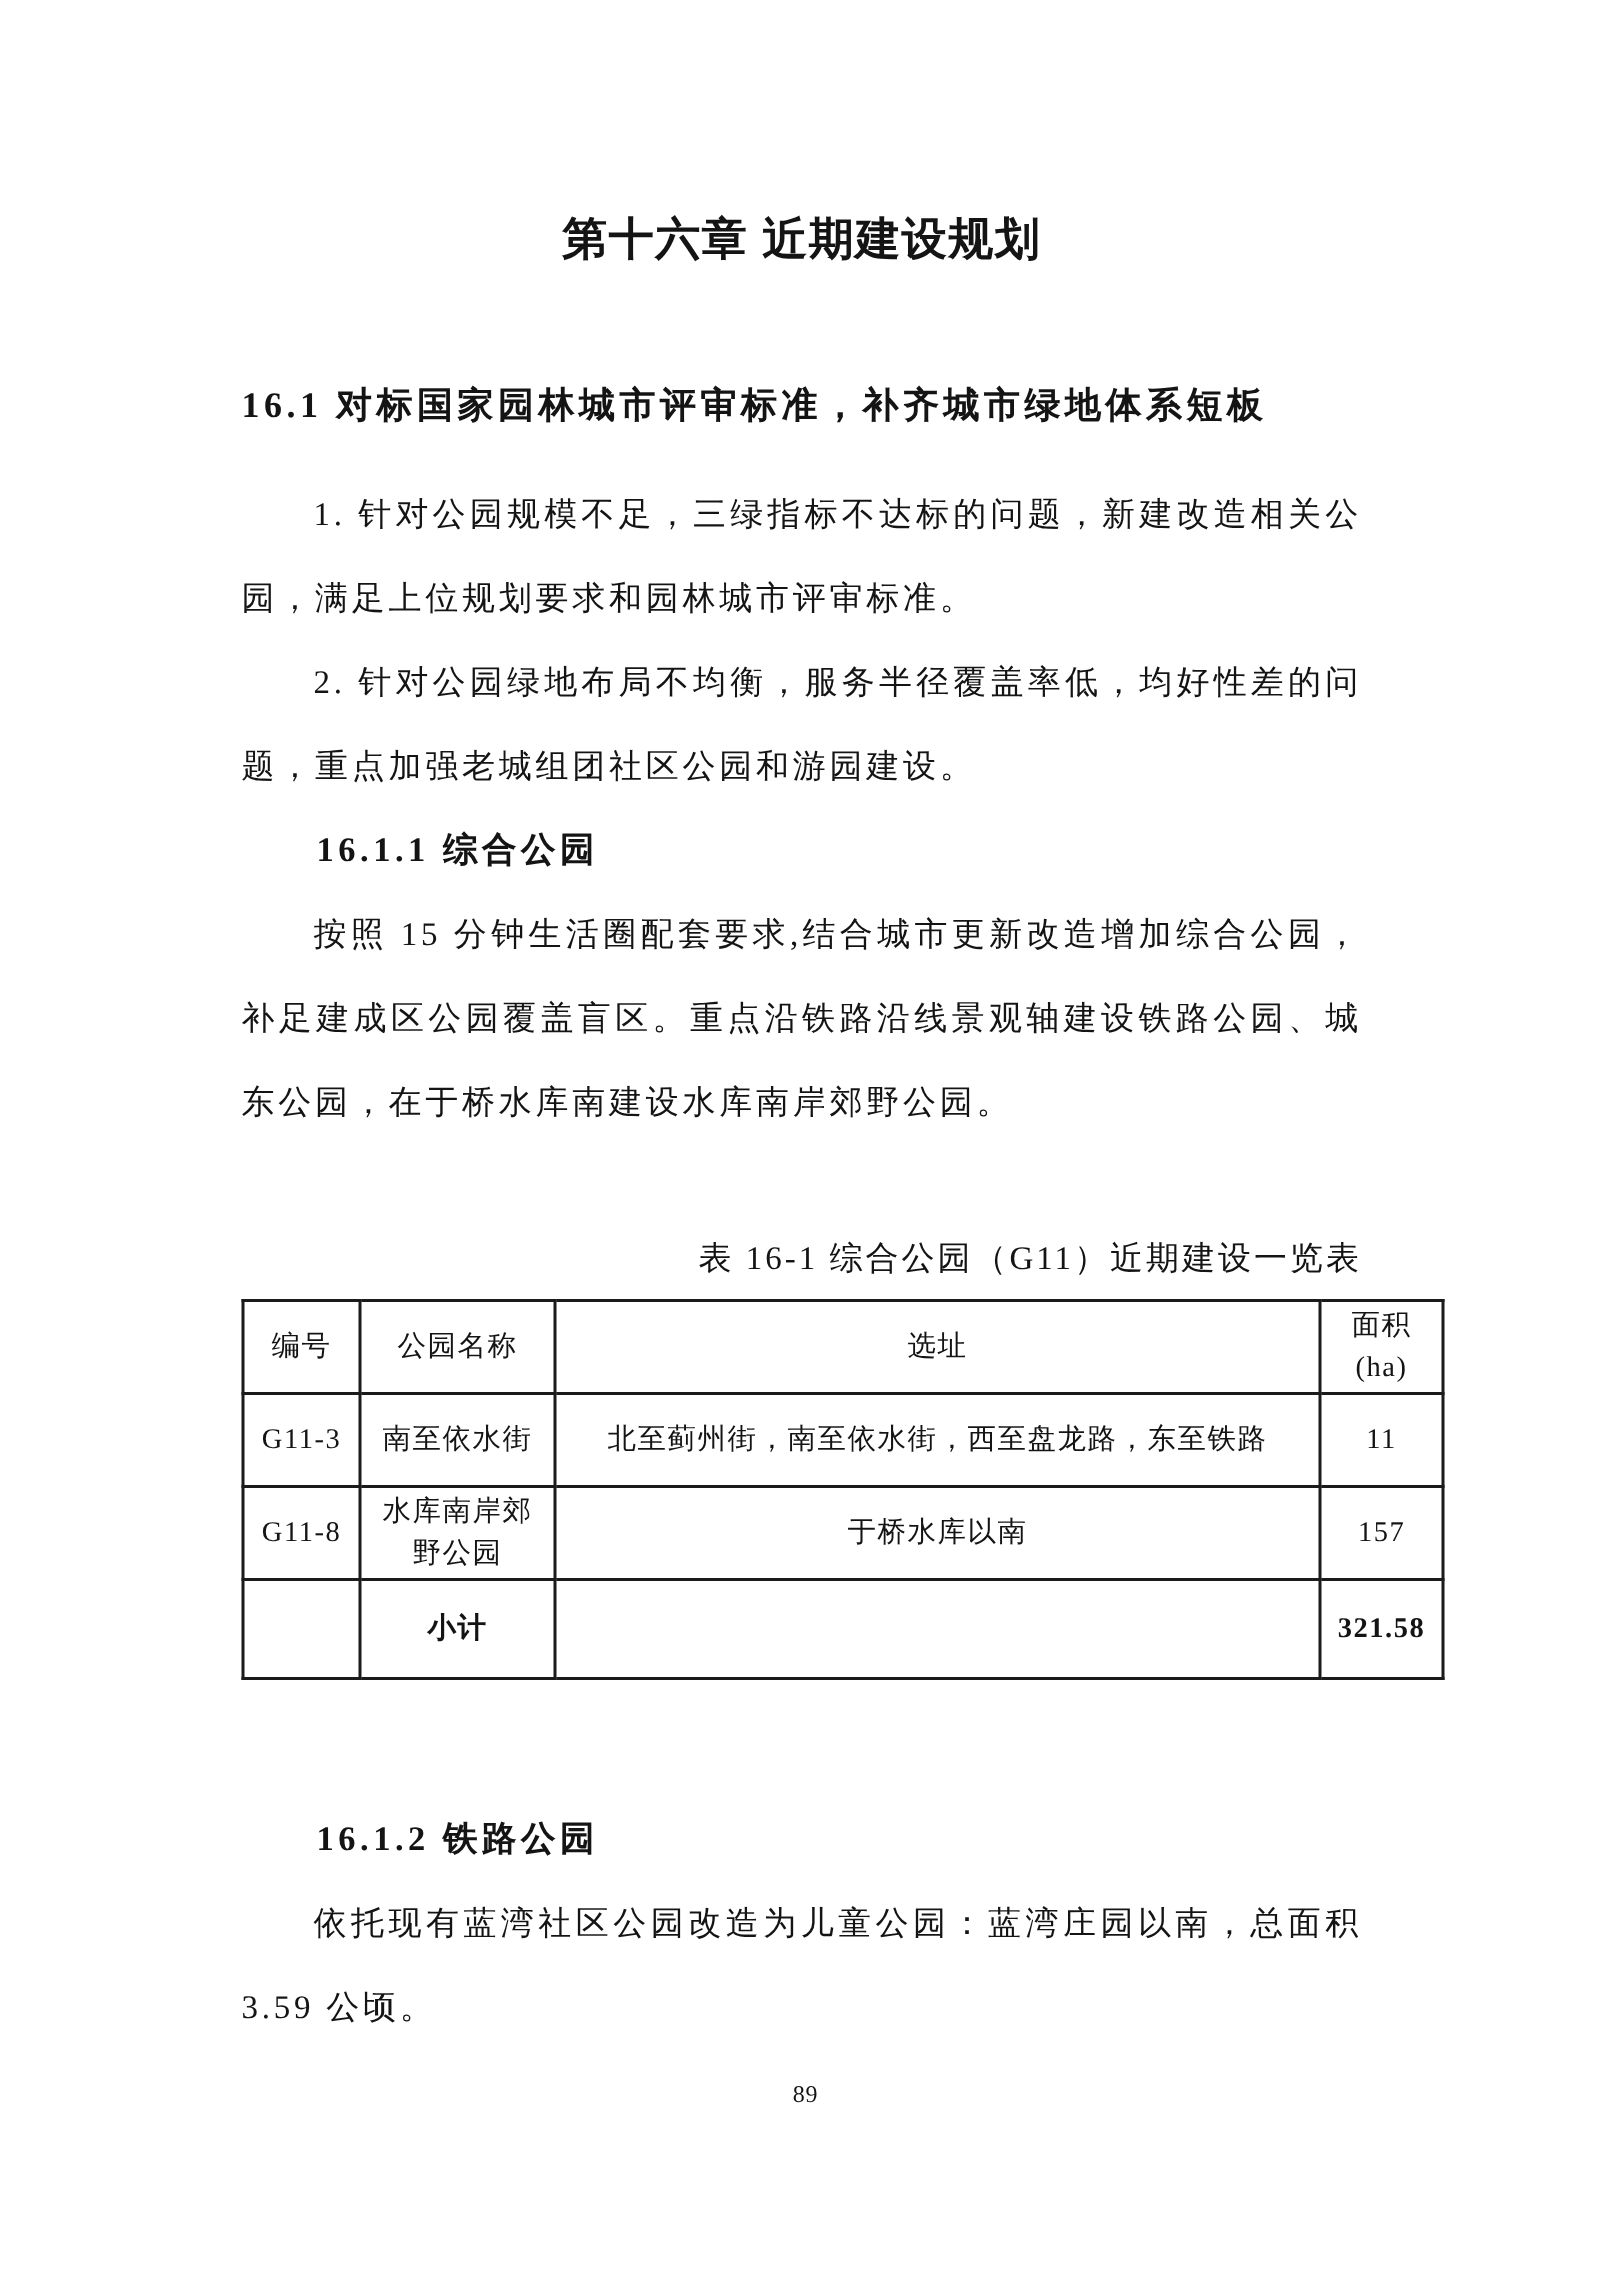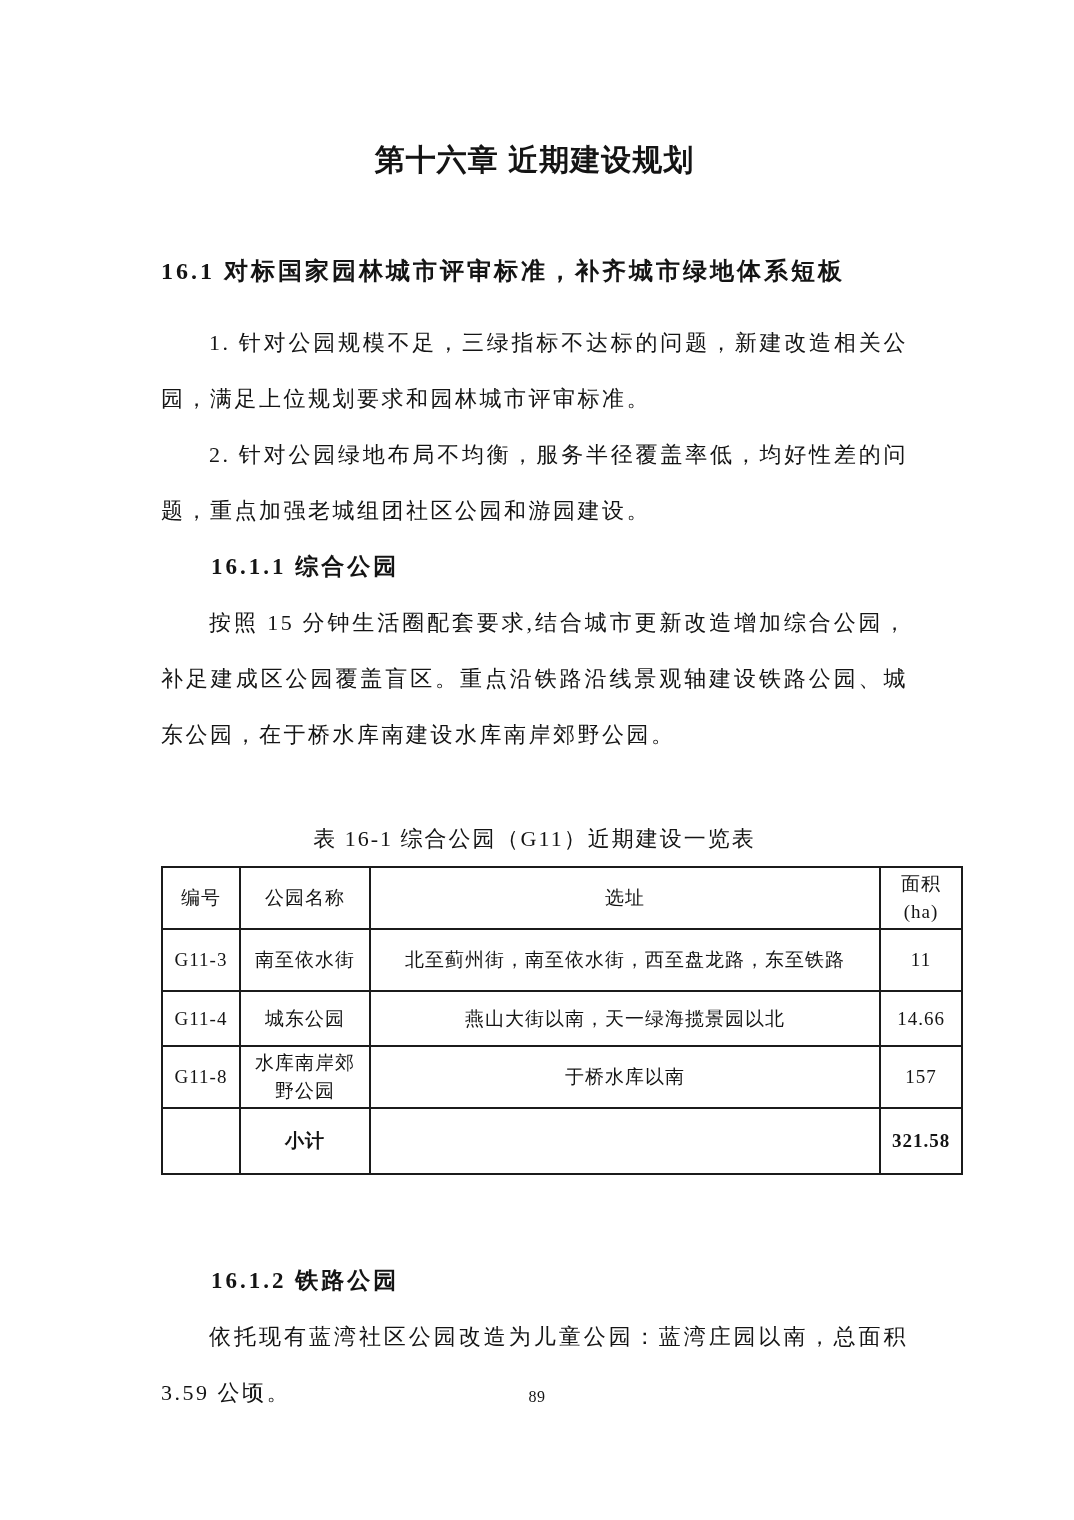--- a/index.html
+++ b/index.html
@@ -49,21 +49,21 @@
     line-height: 56px;
     letter-spacing: 3px;
     white-space: nowrap;
   }
   .subsec-heading.after-table { margin-top: 78px; }
   .table-caption {
     margin-top: 56px;
     font-size: 22px;
     line-height: 40px;
     letter-spacing: 2px;
-    text-align: center;
+    text-align: right;
     white-space: nowrap;
   }
   table.g11 {
     border-collapse: collapse;
     table-layout: fixed;
     width: 800px;
     margin-top: 7px;
   }
   table.g11 th, table.g11 td {
     border: 2px solid #1b1b1b;
@@ -127,26 +127,20 @@
           <div>面积</div>
           <div>(ha)</div>
         </th>
       </tr>
       <tr class="row1">
         <td>G11-3</td>
         <td>南至依水街</td>
         <td>北至蓟州街，南至依水街，西至盘龙路，东至铁路</td>
         <td>11</td>
       </tr>
-      <tr class="row2">
-        <td>G11-4</td>
-        <td>城东公园</td>
-        <td>燕山大街以南，天一绿海揽景园以北</td>
-        <td>14.66</td>
-      </tr>
       <tr class="row3">
         <td>G11-8</td>
         <td>水库南岸郊野公园</td>
         <td>于桥水库以南</td>
         <td>157</td>
       </tr>
       <tr class="subtotal">
         <td></td>
         <td class="bold-cell">小计</td>
         <td></td>

